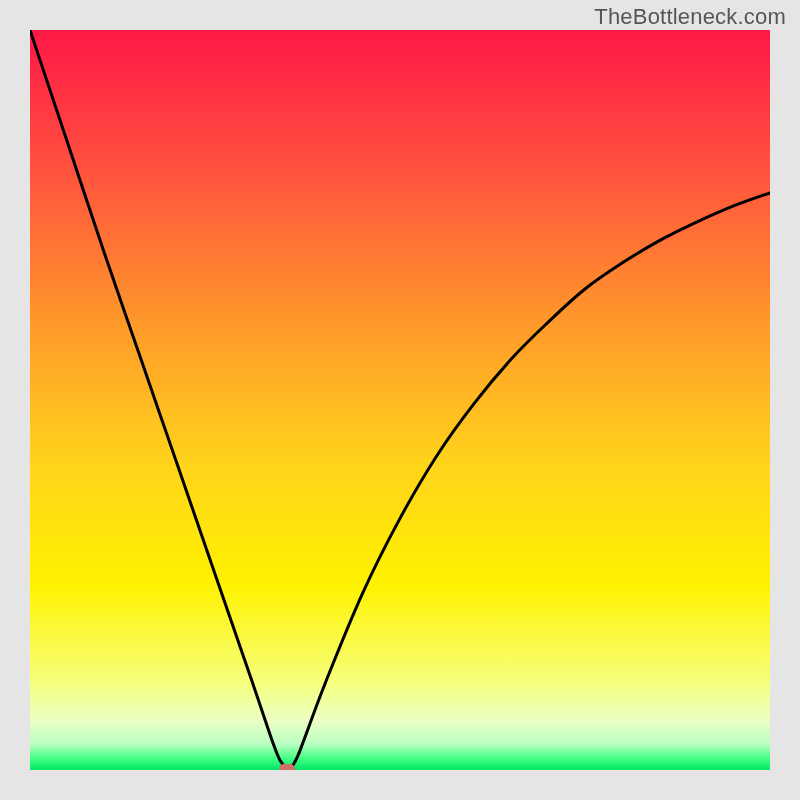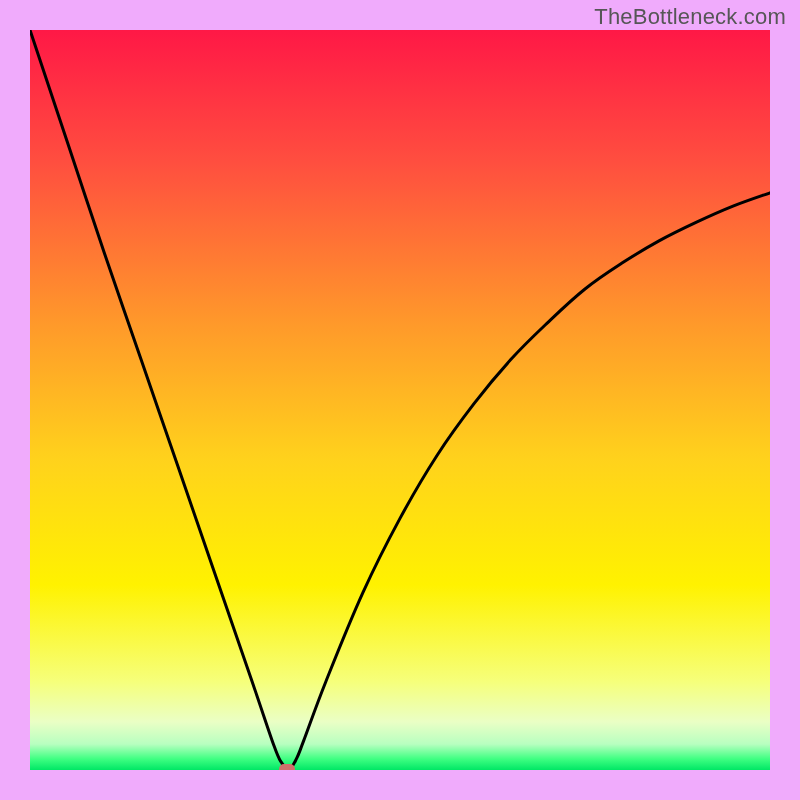--- a/index.html
+++ b/index.html
@@ -8,21 +8,21 @@
     width: 800px;
     height: 800px;
     overflow: hidden;
     background: #000;
     font-family: Arial, Helvetica, sans-serif;
   }
   .frame {
     position: relative;
     width: 800px;
     height: 800px;
-    background: #f0abfc;
+    background: #e5e5e5;
   }
   .watermark {
     position: absolute;
     top: 4px;
     right: 14px;
     color: #565656;
     font-size: 22px;
     font-weight: 400;
     letter-spacing: 0.2px;
     z-index: 5;

